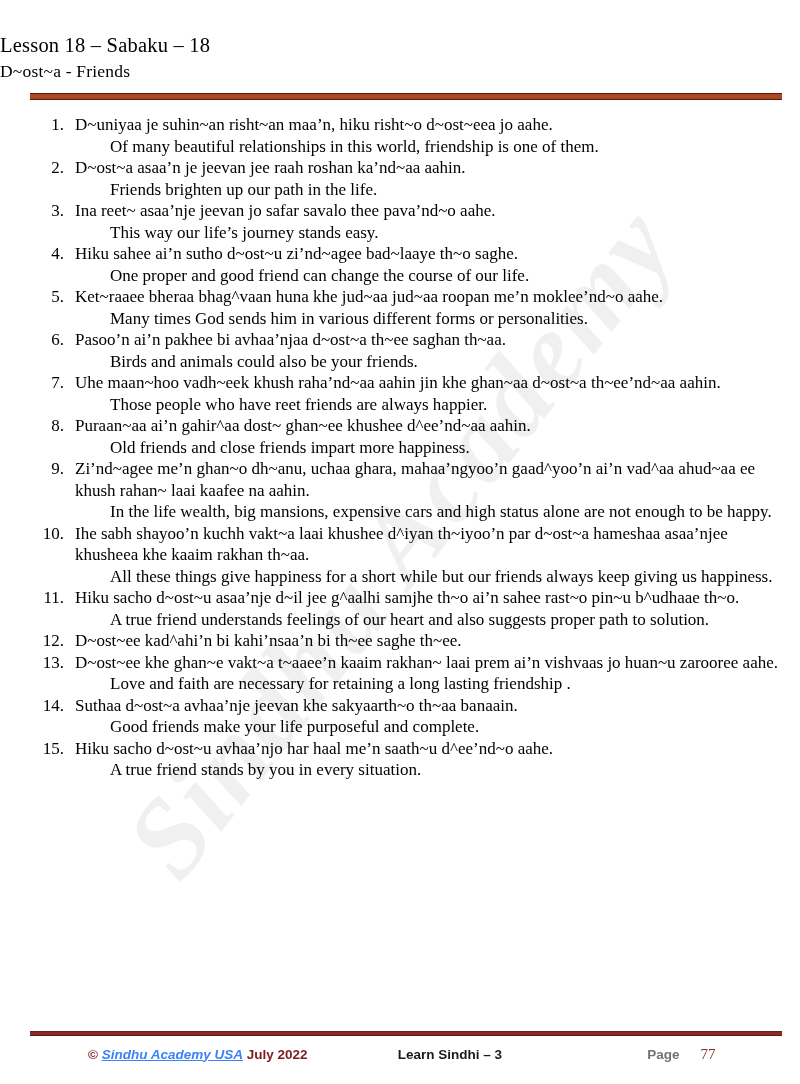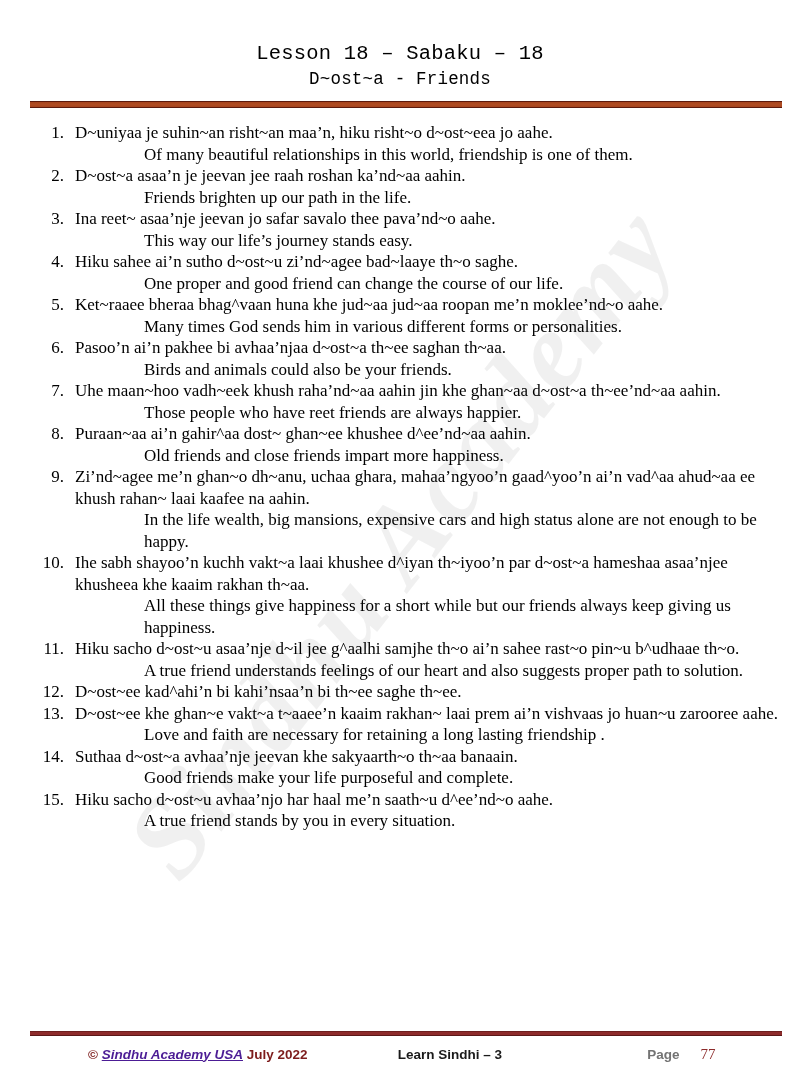--- a/index.html
+++ b/index.html
@@ -46,23 +46,21 @@
     font-style: italic;
     letter-spacing: 2px;
     color: #000000;
     opacity: 0.055;
   }
 
   
   .header {
     position: relative;
     z-index: 2;
-    padding-top: 40px;
-    text-align: center;
-    font-family: Liberation Mono, monospace;
+    padding-top: 32px;
   }
   .title-line {
     font-size: 20.5px;
     line-height: 27px;
     letter-spacing: 0.2px;
   }
   .subtitle-line {
     font-size: 17.5px;
     line-height: 25px;
     letter-spacing: 0.2px;
@@ -105,21 +103,21 @@
     line-height: 21.5px;
   }
   .item-sindhi {
     font-size: 17px;
     line-height: 21.5px;
     text-indent: 0;
   }
   .item-english {
     font-size: 17px;
     line-height: 21.5px;
-    margin-left: 69px;
+    margin-left: 35px;
   }
 
   
   .rule-bottom {
     position: absolute;
     left: 30px;
     right: 18px;
     bottom: 48px;
     height: 5px;
     background: linear-gradient(
@@ -146,21 +144,21 @@
   }
   .footer-left {
     width: 36%;
     padding-left: 58px;
     box-sizing: border-box;
     color: #7d1c1c;
     font-weight: 700;
     white-space: nowrap;
   }
   .footer-link {
-    color: #4c1d95;
+    color: #3b82f6;
     text-decoration: underline;
     font-style: italic;
     font-weight: 700;
   }
   .footer-center {
     flex: 1;
     text-align: center;
     color: #1a1a1a;
     font-weight: 700;
     padding-right: 40px;

